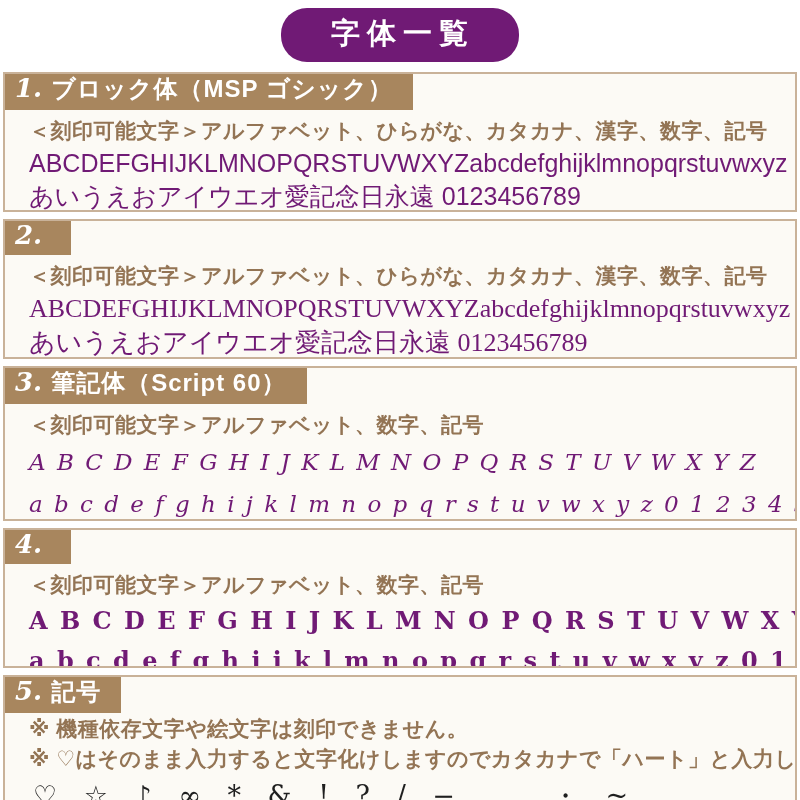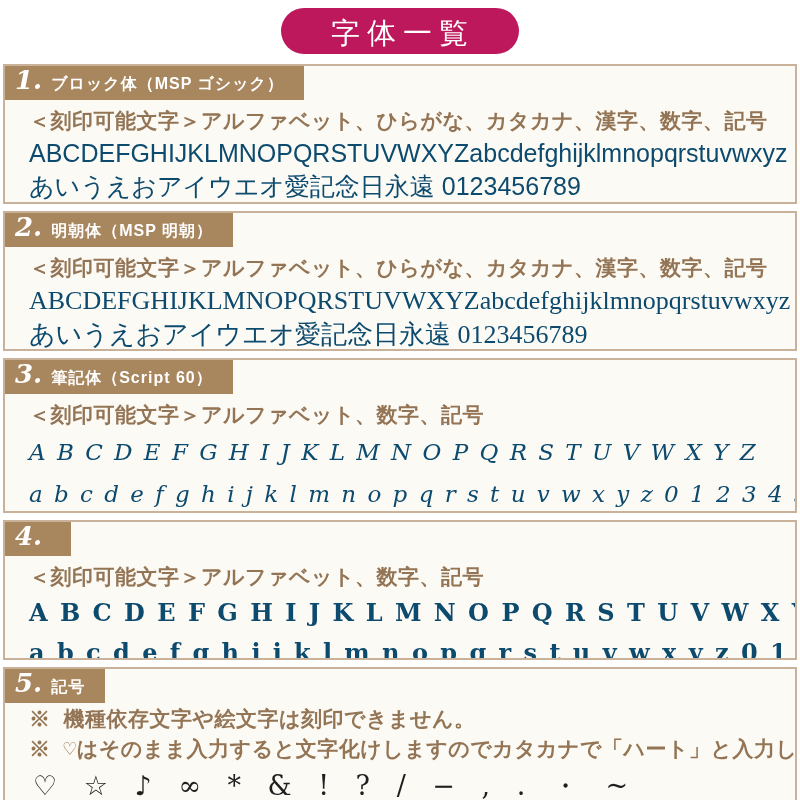--- a/index.html
+++ b/index.html
@@ -3,62 +3,62 @@
 <meta charset="utf-8">
 <style>
   html,body{margin:0;padding:0;}
   body{
     width:800px;height:800px;background:#ffffff;overflow:hidden;
     font-family:"Liberation Sans","DejaVu Sans",sans-serif;
     -webkit-font-smoothing:antialiased;
   }
   .pill{
     display:block;width:fit-content;margin:8px auto 10px auto;
-    background:#be185d;color:#ffffff;
-    font-size:29px;font-weight:normal;letter-spacing:7px;
-    padding:6px 44px 0 50px;border-radius:26px;
+    background:#701a75;color:#ffffff;
+    font-size:29px;font-weight:bold;letter-spacing:7px;
+    padding:6px 44px 8px 50px;border-radius:26px;
   }
   .box{
     position:relative;box-sizing:border-box;
     border:2px solid #C9B299;background:#FCFAF5;
     margin:0 3px 7px 3px;overflow:hidden;
   }
   .box.s1{height:140px;}
   .box.s2{height:140px;}
   .box.s3{height:155px;}
   .box.s4{height:140px;}
   .box.s5{height:138px;}
   .bar{
     display:inline-flex;align-items:baseline;
     background:#A8865E;color:#ffffff;
     padding:1px 20px 5px 12px;margin:-2px 0 0 -2px;
   }
   .bar .num{
     font-family:"DejaVu Serif","Liberation Serif",serif;
     font-style:italic;font-weight:bold;font-size:26px;margin-right:9px;
   }
-  .bar .bar-title{font-size:16px;font-weight:600;letter-spacing:1px;}
+  .bar .bar-title{font-size:24px;font-weight:600;letter-spacing:1px;}
   .label-line{
     color:#937454;font-weight:bold;font-size:21px;
     padding:7px 0 2px 24px;letter-spacing:0.5px;
   }
-  .sample{color:#0c4a6e;padding-left:24px;white-space:nowrap;}
+  .sample{color:#701a75;padding-left:24px;white-space:nowrap;}
   .s1 .sample{font-size:25px;line-height:33px;font-family:"Liberation Sans","DejaVu Sans",sans-serif;}
   .s2 .sample{font-size:26px;line-height:34px;font-family:"Liberation Serif","DejaVu Serif",serif;}
   .s3 .sample{
     font-size:23px;line-height:42px;letter-spacing:2px;
     font-family:"DejaVu Serif","Liberation Serif",serif;font-style:italic;
   }
   .s4 .sample{
     font-size:24px;line-height:40px;letter-spacing:2px;font-weight:bold;
     font-family:"DejaVu Serif","Liberation Serif",serif;
   }
   .note{
     color:#937454;font-weight:bold;font-size:21px;
-    padding:2px 0 0 24px;letter-spacing:0.5px;white-space:nowrap;font-family:Liberation Mono, monospace;
+    padding:2px 0 0 24px;letter-spacing:0.5px;white-space:nowrap;
   }
   .note:first-of-type{padding-top:8px;}
   .symbols{
     color:#1F1F1F;font-size:27px;line-height:46px;padding-left:28px;
     font-family:"DejaVu Serif","Liberation Serif",serif;
     word-spacing:18px;white-space:nowrap;
   }
 </style>
 </head>
 <body>
@@ -71,21 +71,20 @@
     <span class="bar-title">ブロック体（MSP ゴシック）</span>
   </div>
   <div class="label-line">＜刻印可能文字＞アルファベット、ひらがな、カタカナ、漢字、数字、記号</div>
   <div class="sample">ABCDEFGHIJKLMNOPQRSTUVWXYZabcdefghijklmnopqrstuvwxyz</div>
   <div class="sample">あいうえおアイウエオ愛記念日永遠 0123456789</div>
 </div>
 
 <div class="box s2">
   <div class="bar">
     <span class="num">2.</span>
-    <span class="bar-title">明朝体（MSP 明朝）</span>
   </div>
   <div class="label-line">＜刻印可能文字＞アルファベット、ひらがな、カタカナ、漢字、数字、記号</div>
   <div class="sample">ABCDEFGHIJKLMNOPQRSTUVWXYZabcdefghijklmnopqrstuvwxyz</div>
   <div class="sample">あいうえおアイウエオ愛記念日永遠 0123456789</div>
 </div>
 
 <div class="box s3">
   <div class="bar">
     <span class="num">3.</span>
     <span class="bar-title">筆記体（Script 60）</span>

